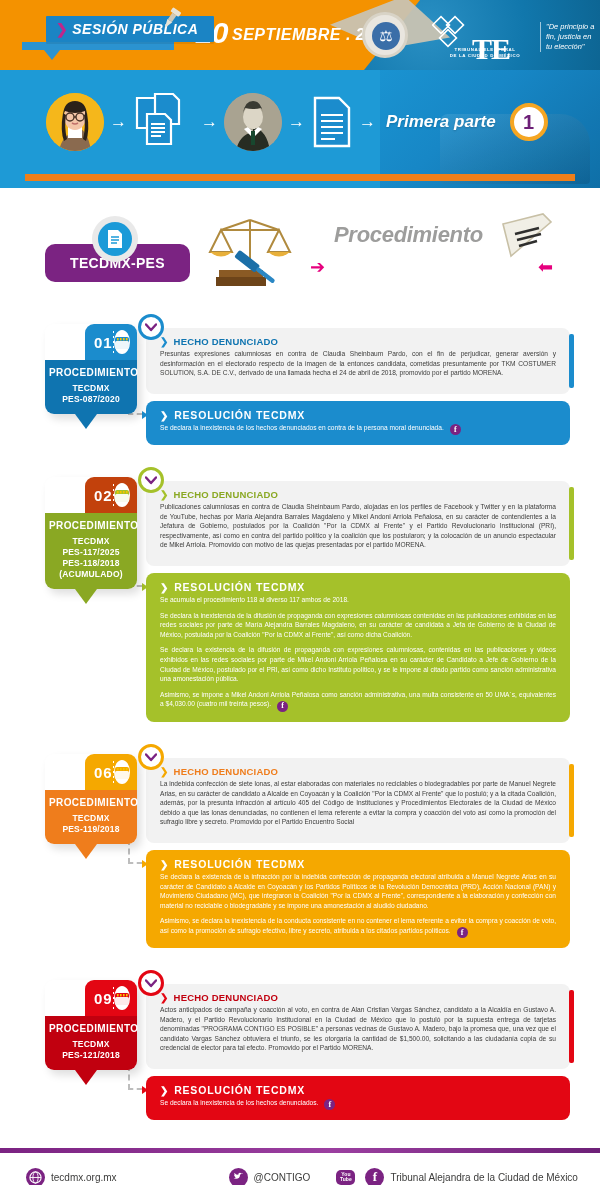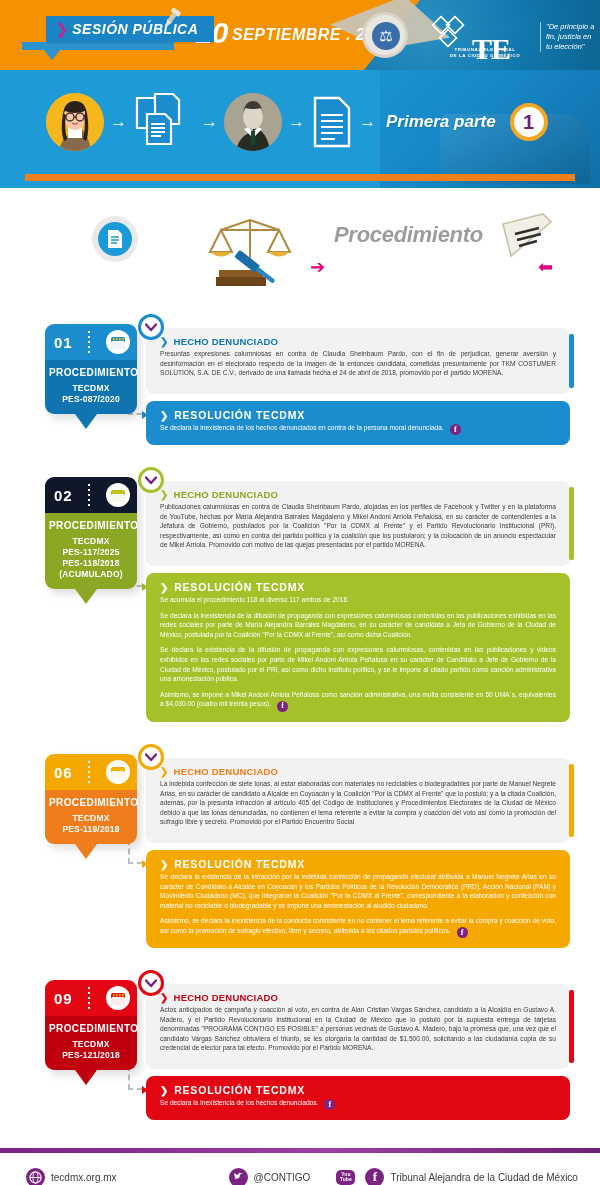--- a/index.html
+++ b/index.html
@@ -194,20 +194,21 @@
   .block { position: relative; width: 600px; }
   .card {
     position: absolute; left: 45px; top: 10px; width: 92px;
     border-radius: 9px; overflow: visible; z-index: 4;
     box-shadow: 4px 5px 8px rgba(0,0,0,.13);
   }
   .card-top {
     height: 36px; border-radius: 9px 9px 0 0;
     display: flex; align-items: center; justify-content: space-between;
     padding: 0 7px 0 9px;
+    margin-left: 40px;
   }
   .card-num { color: #fff; font-size: 15px; font-weight: bold; letter-spacing: 1px; }
   .card-dots {
     width: 2px; height: 22px;
     background: repeating-linear-gradient(180deg,#fff 0 2px, transparent 2px 5px);
   }
   .cal-ico {
     width: 24px; height: 24px; border-radius: 50%; background:#fff;
     display:flex; align-items:center; justify-content:center;
   }
@@ -393,20 +394,23 @@
     <span class="arrow-sm">→</span>
 
     <span class="primera">Primera parte</span>
     <span class="circle-num">1</span>
   </div>
   <div class="orange-bar"></div>
 </div>
 <div style="position:relative;width:600px;height:6px;background:#fff"></div>
 
 <div class="title-zone">
+  <div class="tecdmx-pill">
+    <span>TECDMX-PES</span>
+  </div>
   <div class="pill-badge">
     <div class="pill-badge-in">
       <svg width="18" height="20" viewBox="0 0 18 20">
         <path d="M2 1 h10 l4 4 v14 h-14 z" fill="#fff"></path>
         <g stroke="#1b9ad8" stroke-width="1.3">
             <path d="M5 8 h8 M5 11 h8 M5 14 h6"></path>
           </g>
       </svg>
     </div>
   </div>
@@ -488,21 +492,21 @@
           <span class="car">❯</span>
           <span>RESOLUCIÓN  TECDMX</span>
         </div>
         <p style="color:#fff">Se declara la inexistencia de los hechos denunciados en contra de la persona moral denunciada.<span class="fb-dot">f</span></p>
       </div>
       <div class="dash-conn" style="left: 128px; top: 76px; width: 14px; height: 25px;"></div>
       <div class="dash-arrow" style="left: 142px; top: 97px; border-left: 6px solid rgb(27, 140, 205);"></div>
     </div>
     <div class="block" style="height: 277px;">
       <div class="card">
-        <div class="card-top" style="background:#0f172a">
+        <div class="card-top" style="background:#c2410c">
           <span class="card-num">02</span>
           <span class="card-dots"></span>
           <span class="cal-ico">
             <svg width="16" height="15" viewBox="0 0 16 15">
               <rect x="1" y="2" width="14" height="12" rx="2" fill="#a5c12a"></rect>
               <rect x="1" y="6" width="14" height="8" rx="1.5" fill="#fff" opacity=".92"></rect>
               <g fill="#f5c400">
                 <rect x="3" y="3" width="1.6" height="2.4"></rect>
                 <rect x="6" y="3" width="1.6" height="2.4"></rect>
                 <rect x="9" y="3" width="1.6" height="2.4"></rect>

